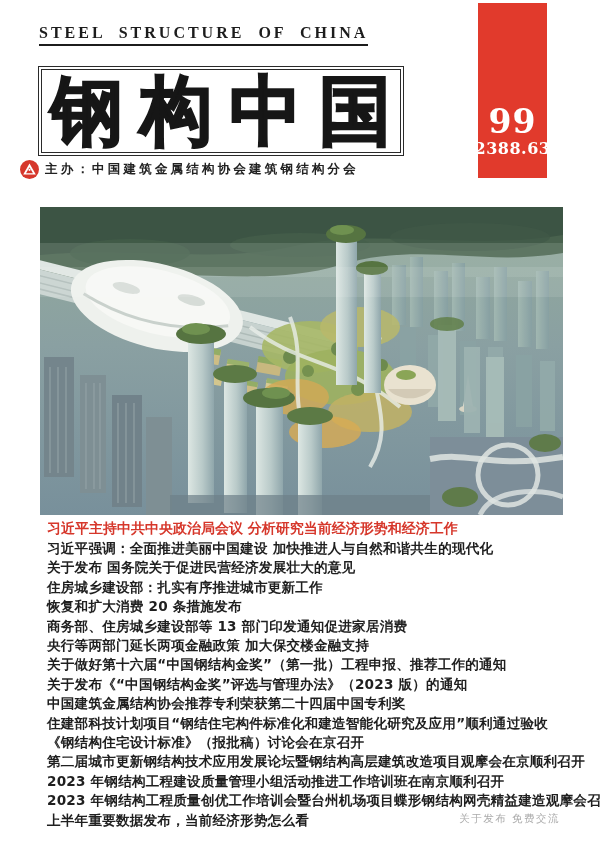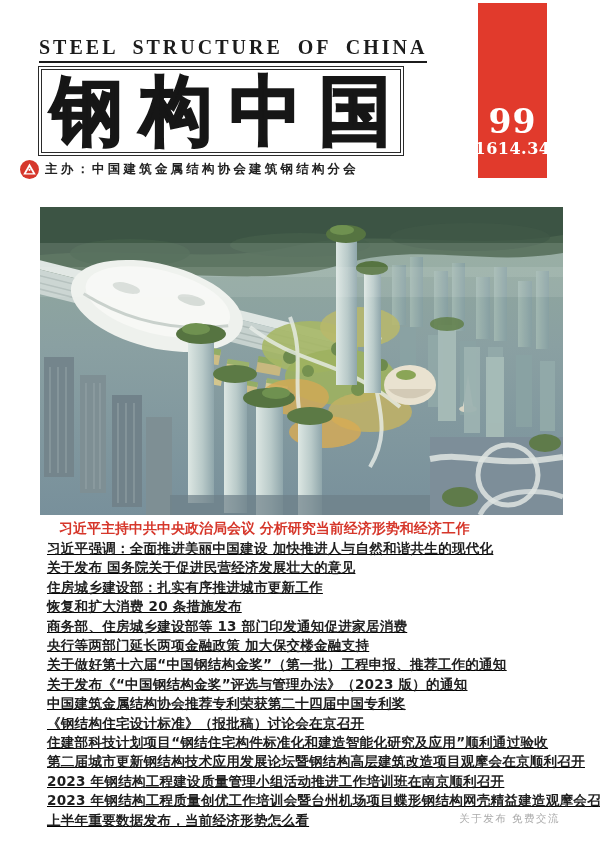--- a/index.html
+++ b/index.html
@@ -5,23 +5,23 @@
   html,body{margin:0;padding:0;}
   body{
     width:600px;height:856px;
     background:#ffffff;
     position:relative;
     font-family:"DejaVu Sans","Liberation Sans",sans-serif;
     overflow:hidden;
   }
   .masthead{position:absolute;left:0;top:0;width:600px;height:205px;}
   .en-title{
-    position:absolute;left:39px;top:36px;
+    position:absolute;left:39px;top:24px;
     font-family:"Liberation Serif","DejaVu Serif",serif;
-    font-weight:bold;font-size:20px;color:#1c1c1c;
+    font-weight:bold;font-size:16px;color:#1c1c1c;
     letter-spacing:3px;word-spacing:7px;white-space:nowrap;
     border-bottom:2px solid #1c1c1c;padding-bottom:2px;
   }
   .cn-title-box{
     position:absolute;left:38px;top:66px;width:366px;height:90px;
     border:1px solid #2a2a2a;box-sizing:border-box;
     box-shadow:inset 0 0 0 2px #ffffff, inset 0 0 0 3px #2a2a2a;
     display:flex;align-items:center;justify-content:space-between;
     padding:0 12px;
   }
@@ -54,23 +54,22 @@
   .photo{
     position:absolute;left:40px;top:207px;width:523px;height:308px;
     overflow:hidden;background:#8fa3a0;
   }
   .headlines{
     position:absolute;left:47px;top:518px;width:516px;
   }
   .headline-red{
     font-size:14px;font-weight:bold;line-height:20px;
     white-space:nowrap;
-    margin-left:12px;
-  }
-  .headline-list{margin:1px 0 0 0;padding:0;list-style:none;text-decoration:underline;}
+  }
+  .headline-list{margin:1px 0 0 0;padding:0;list-style:none;}
   .headline-list li{
     font-size:13.6px;font-weight:bold;color:#1f1f1f;
     line-height:19.4px;white-space:nowrap;letter-spacing:0.2px;
   }
   .footer-note{
     position:absolute;right:40px;top:812px;
     font-size:10.5px;color:#ababab;letter-spacing:1.5px;
   }
 </style>
 </head>
@@ -81,21 +80,21 @@
 
   <div class="cn-title-box">
     <span>钢</span>
     <span>构</span>
     <span>中</span>
     <span>国</span>
   </div>
 
   <div class="issue-box" style="background:#E13A2C;">
     <div class="issue-number">99</div>
-    <div class="issue-date">1614.34</div>
+    <div class="issue-date">2388.63</div>
   </div>
 
   <div class="publisher">
     <span style="display:inline-flex;">
       <svg width="19" height="19" viewBox="0 0 19 19">
         <circle cx="9.5" cy="9.5" r="9.5" fill="#D6372B"></circle>
         <path d="M9.5 3.6 L15.8 14.6 H3.2 Z" fill="#ffffff"></path>
         <path d="M9.5 7.2 L13 13.2 H6 Z" fill="#D6372B"></path>
         <circle cx="9.5" cy="9.8" r="1.1" fill="#ffffff"></circle>
       </svg>
@@ -273,23 +272,23 @@
       <li>商务部、住房城乡建设部等 13 部门印发通知促进家居消费</li>
 
       <li>央行等两部门延长两项金融政策  加大保交楼金融支持</li>
 
       <li>关于做好第十六届“中国钢结构金奖”（第一批）工程申报、推荐工作的通知</li>
 
       <li>关于发布《“中国钢结构金奖”评选与管理办法》（2023 版）的通知</li>
 
       <li>中国建筑金属结构协会推荐专利荣获第二十四届中国专利奖</li>
 
+      <li>住建部科技计划项目“钢结住宅构件标准化和建造智能化研究及应用”顺利通过验收</li>
+
       <li>《钢结构住宅设计标准》（报批稿）讨论会在京召开</li>
-
-      <li>住建部科技计划项目“钢结住宅构件标准化和建造智能化研究及应用”顺利通过验收</li>
 
       <li>第二届城市更新钢结构技术应用发展论坛暨钢结构高层建筑改造项目观摩会在京顺利召开</li>
 
       <li>2023 年钢结构工程建设质量管理小组活动推进工作培训班在南京顺利召开</li>
 
       <li>2023 年钢结构工程质量创优工作培训会暨台州机场项目蝶形钢结构网壳精益建造观摩会召开</li>
 
       <li>上半年重要数据发布，当前经济形势怎么看</li>
     </ul>
 </div>

